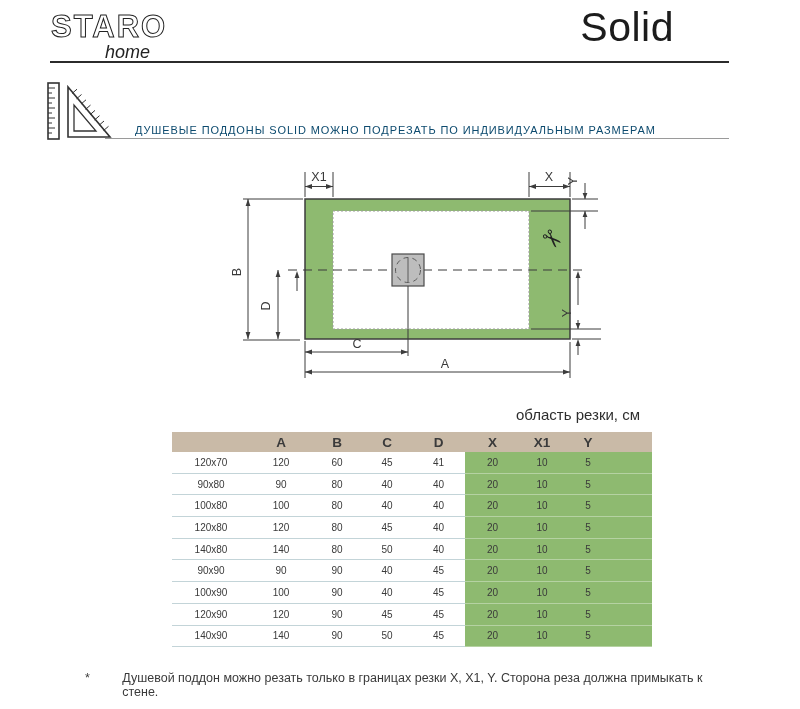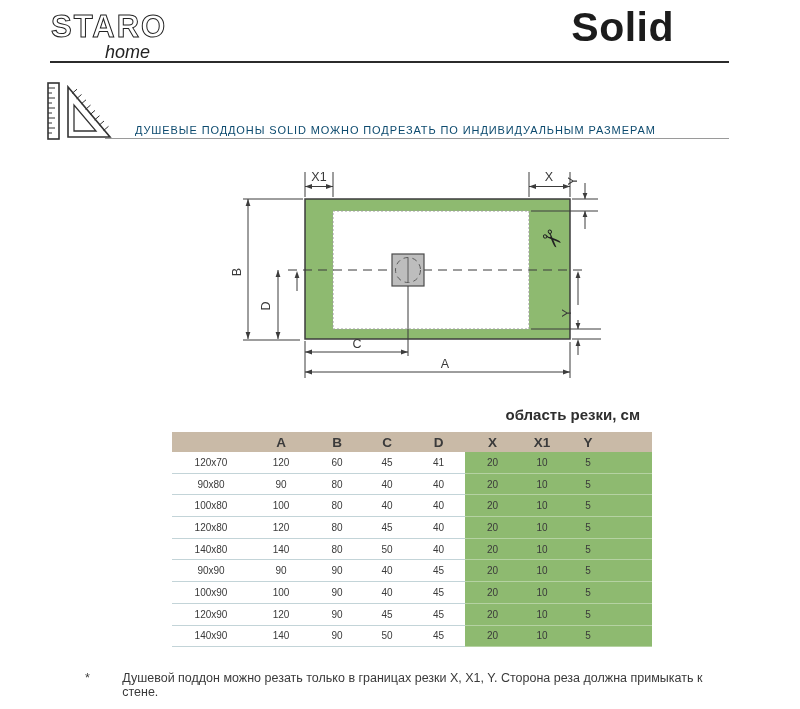--- a/index.html
+++ b/index.html
@@ -4,37 +4,37 @@
 <style>
   :root{
     --green:#8eba70; --tan:#c9baa7; --separator:#c3d4d8; --text:#3a3a3a; --line:#3c3c3c;
   }
   html,body{margin:0;padding:0;background:#fff;}
   .page{position:relative;width:729px;height:709px;background:#fff;overflow:hidden;
         font-family:"Liberation Sans",sans-serif;color:var(--text);}
 
   
   .logo{position:absolute;left:50px;top:10px;}
-  .brand-title{position:absolute;right:55px;top:4px;font-size:41px;font-weight:700;
+  .brand-title{position:absolute;right:55px;top:4px;font-size:41px;font-weight:400;
                color:#1c1c1c;letter-spacing:0.5px;}
   .header-rule{position:absolute;left:50px;top:61px;width:700px;height:2px;background:#2b2b2b;}
 
   
   .subtitle-icon{position:absolute;left:46px;top:80px;}
   .subtitle{position:absolute;left:135px;top:103px;width:640px;font-size:11px;
             letter-spacing:0.9px;color:#0c4a6e;white-space:nowrap;margin-top:21px;}
   .subtitle-rule{position:absolute;left:105px;top:138px;width:652px;height:1px;background:#9a9a9a;}
 
   
   .diagram{position:absolute;left:170px;top:145px;}
   .dimtxt{font-size:12.5px;fill:var(--text);font-family:"Liberation Sans",sans-serif;}
 
   
   .table-block{position:absolute;left:172px;top:406px;width:480px;}
-  .table-caption{text-align:right;padding-right:12px;font-weight:700;font-size:15px;
+  .table-caption{text-align:right;padding-right:12px;font-weight:400;font-size:15px;
                  color:#2e2e2e;margin-bottom:9px;}
   .thead{display:flex;height:20px;background:var(--tan);font-weight:700;font-size:13.5px;color:#3b3b3b;}
   .row{display:flex;height:21.7px;font-size:10px;}
   .cell{display:flex;align-items:center;justify-content:center;box-sizing:border-box;}
   .c0{width:78px;} .c1{width:62px;} .c2{width:50px;} .c3{width:50px;} .c4{width:53px;}
   .c5{width:55px;} .c6{width:44px;} .c7{width:48px;} .c8{width:40px;}
   .cell.white{border-bottom:1px solid var(--separator);background:#fff;}
   .cell.green{border-bottom:1px solid rgba(255,255,255,0.35);background:var(--green);}
 
   

